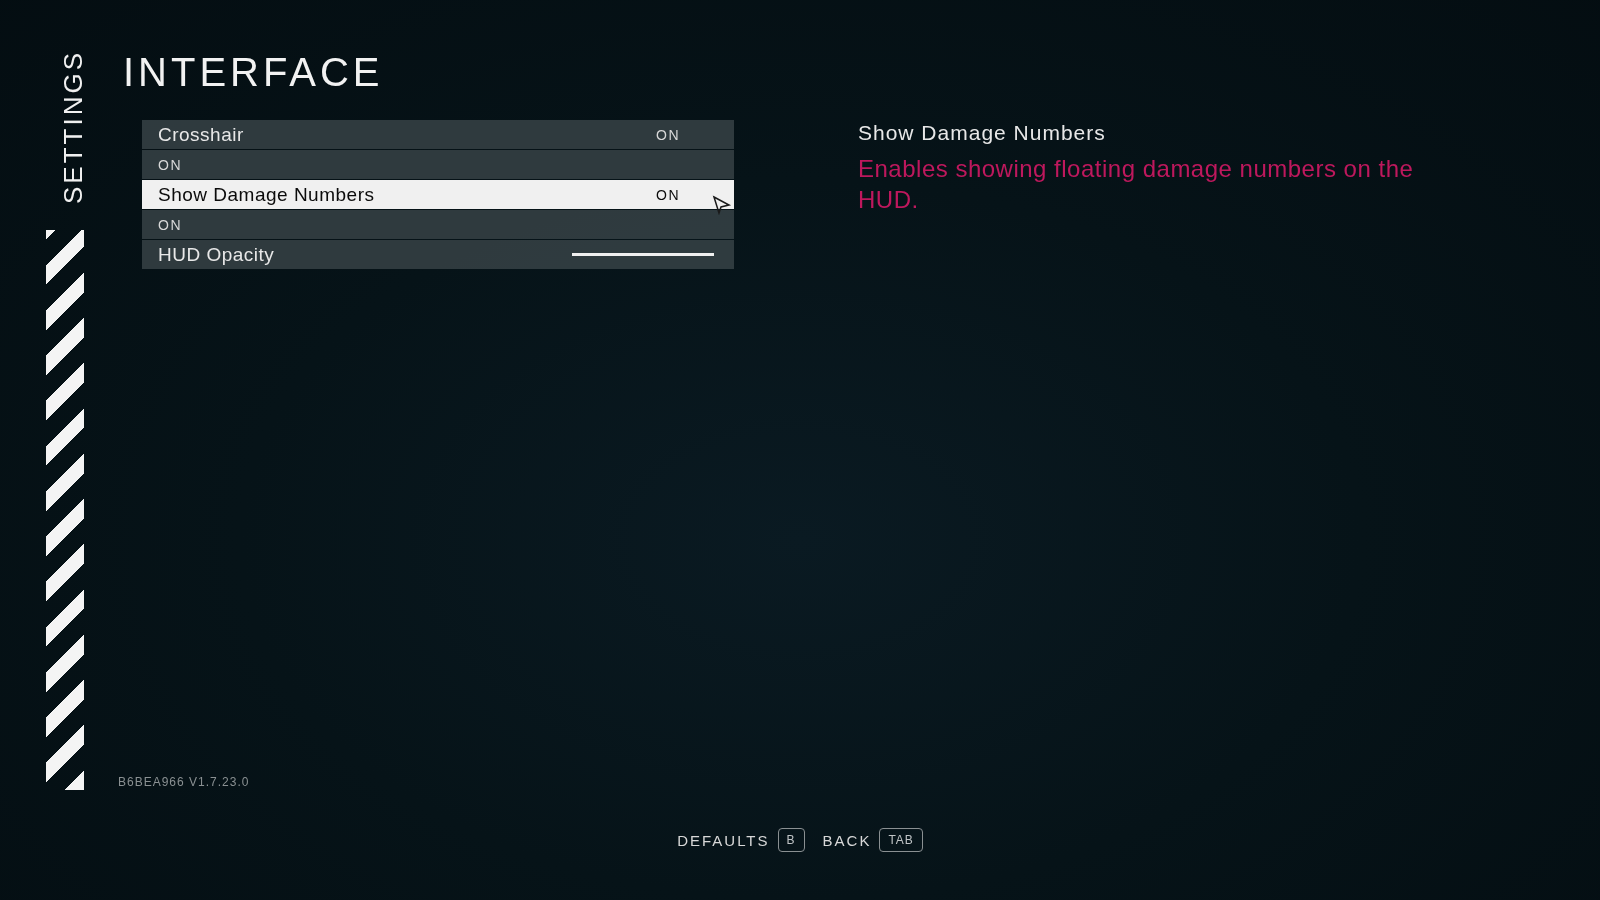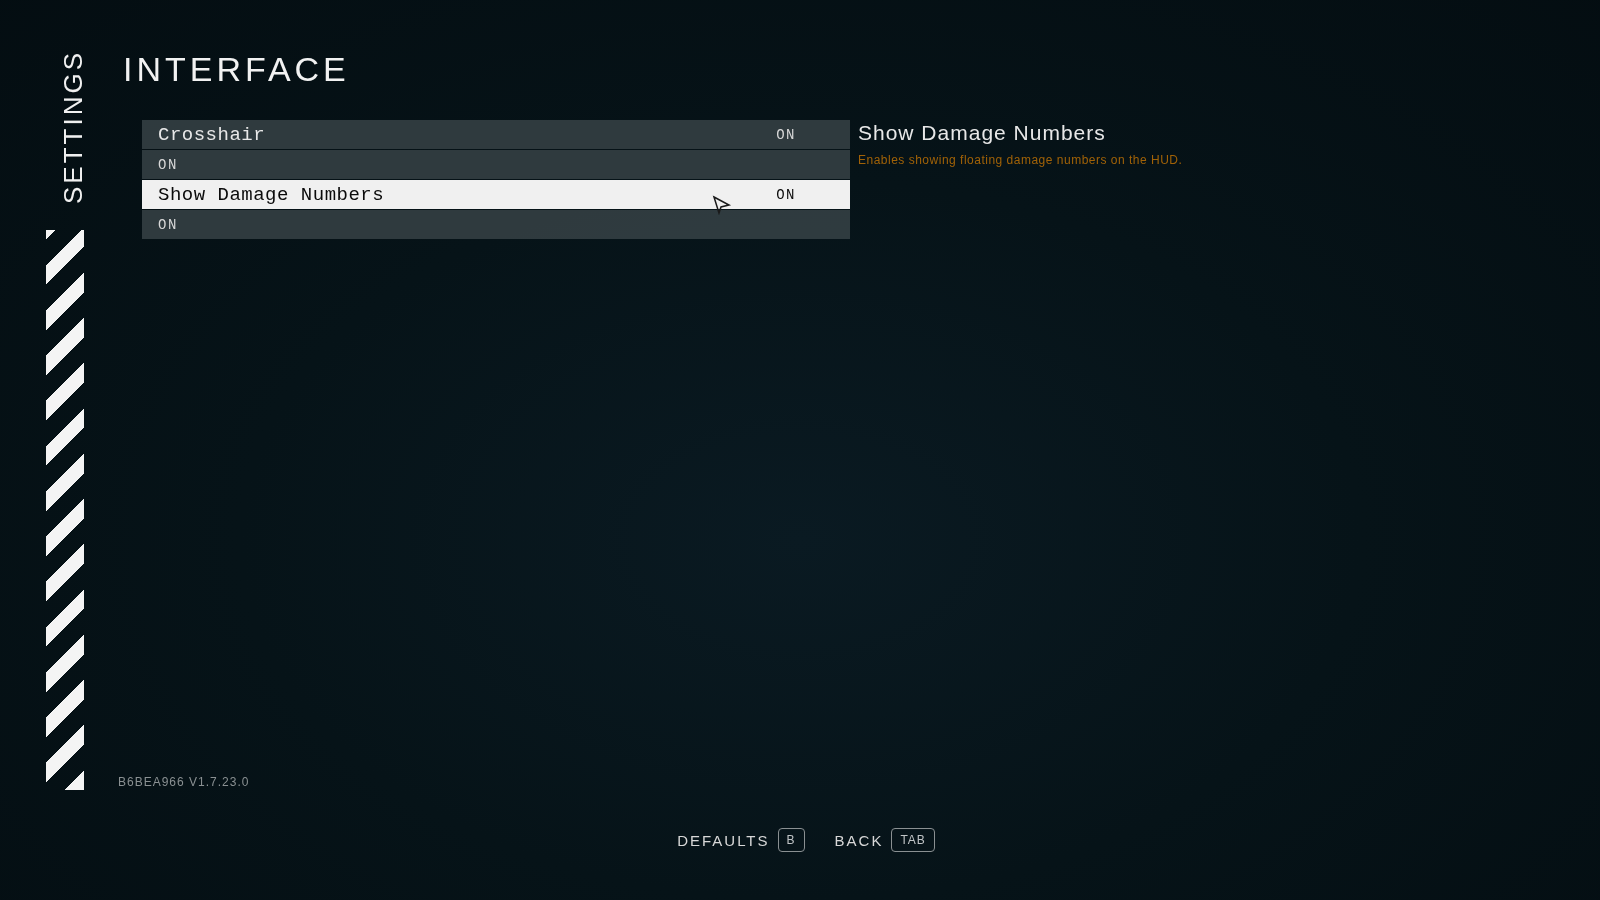--- a/index.html
+++ b/index.html
@@ -41,37 +41,36 @@
       transparent 14px,
       transparent 32px
     );
   }
 
   
   .page-title {
     position: absolute;
     left: 123px;
     top: 50px;
-    font-size: 34px;
+    font-size: 40px;
     font-weight: 400;
     letter-spacing: 4px;
     color: #f2f2f2;
     font-stretch: condensed;
   }
 
   
   .options-list {
     position: absolute;
     left: 142px;
     top: 120px;
-    width: 708px;
+    width: 592px;
     display: flex;
     flex-direction: column;
     gap: 1px;
-    font-family: Liberation Mono, monospace;
   }
   .option-row {
     display: flex;
     align-items: center;
     height: 29px;
     background: #3a4548cc;
     padding: 0 14px 0 16px;
     cursor: pointer;
   }
   .option-row.selected {
@@ -111,22 +110,22 @@
   }
   .desc-title {
     font-size: 21px;
     font-weight: 400;
     letter-spacing: 1px;
     color: #e8e8e8;
     margin-bottom: 8px;
     font-stretch: condensed;
   }
   .desc-body {
-    font-size: 12px;
-    color: #a16207;
+    font-size: 24px;
+    color: #be185d;
     letter-spacing: 0.5px;
     line-height: 1.3;
     font-stretch: condensed;
   }
 
   
   .build-string {
     position: absolute;
     left: 118px;
     top: 775px;
@@ -151,21 +150,20 @@
     display: flex;
     align-items: center;
     gap: 8px;
     cursor: pointer;
   }
   .footer-label {
     font-size: 15px;
     letter-spacing: 2px;
     color: #d8d8d8;
     font-stretch: condensed;
-    margin-left: 12px;
   }
   .keycap {
     border: 1.5px solid #8a9092;
     border-radius: 4px;
     min-width: 26px;
     height: 24px;
     padding: 0 8px;
     display: flex;
     align-items: center;
     justify-content: center;
@@ -208,20 +206,24 @@
 
   <div class="option-row selected">
     <span class="option-label">Show Damage Numbers</span>
     <span class="option-value">ON</span>
   </div>
 
   <div class="option-row">
     <span class="option-value">ON</span>
   </div>
 
+  <div class="option-row">
+    <span class="option-label">HUD Opacity</span>
+    <span class="option-slider-track"></span>
+  </div>
 
 </div>
 
 <div class="description-panel">
   <div class="desc-title">Show Damage Numbers</div>
   <div class="desc-body">Enables showing floating damage numbers on the HUD.</div>
 </div>
 
 <div class="build-string">B6BEA966 V1.7.23.0</div>
 

